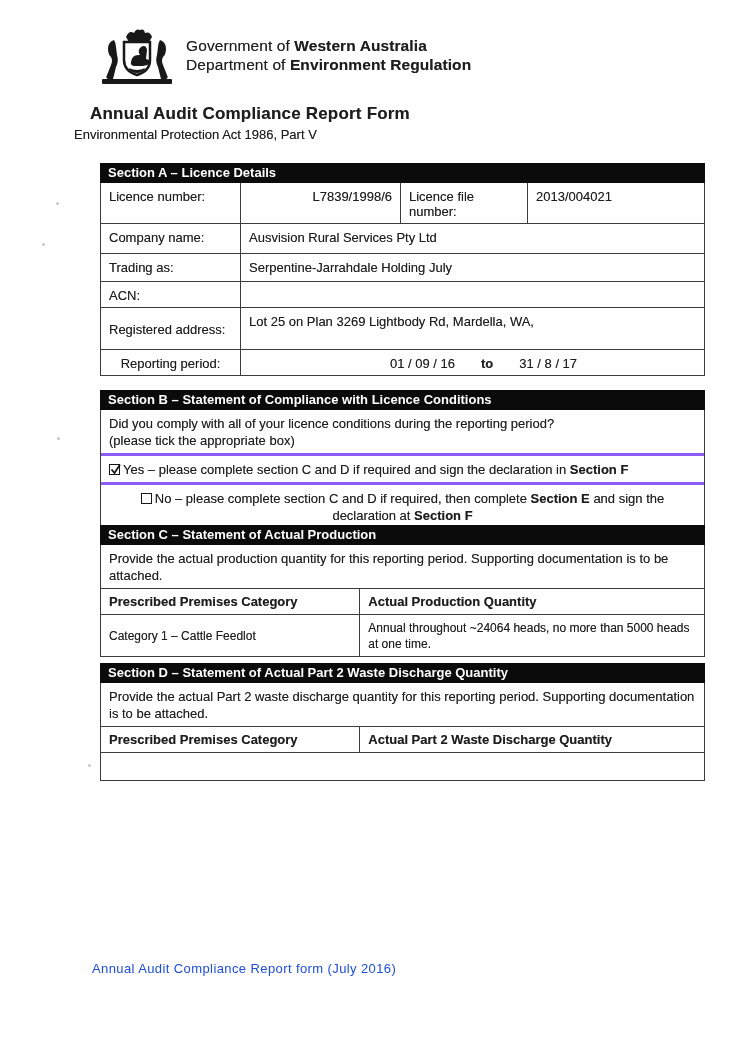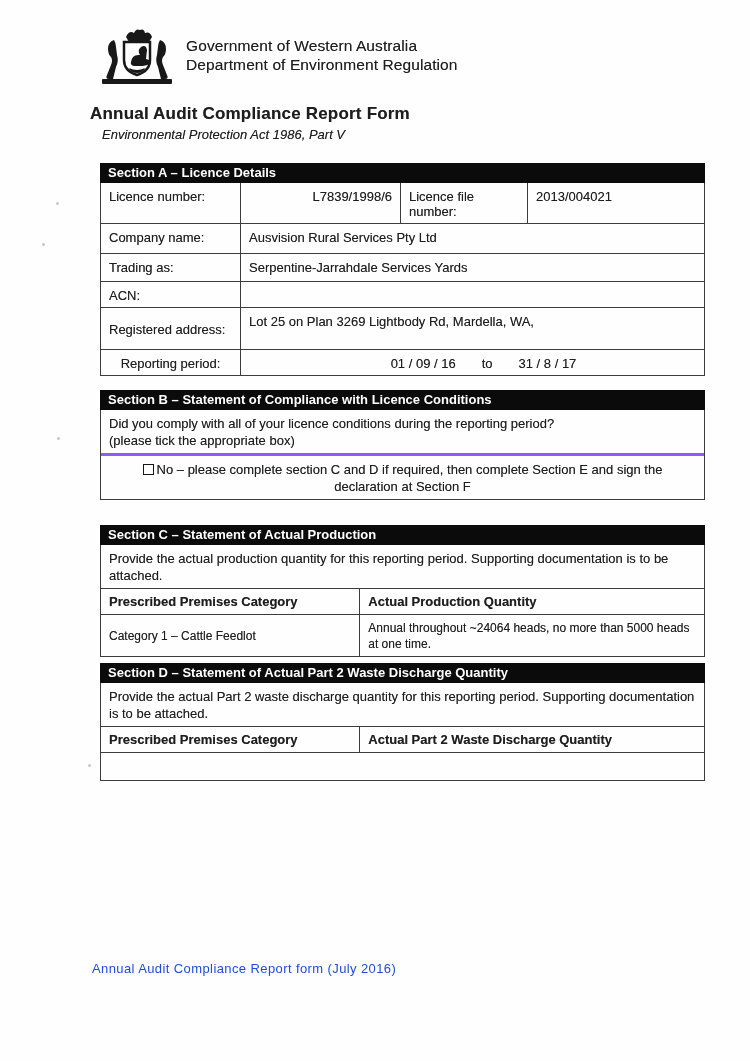--- a/index.html
+++ b/index.html
@@ -5,23 +5,23 @@
   * { margin:0; padding:0; box-sizing:border-box; }
   html,body { background:#ffffff; }
   .page {
     position:relative; width:750px; height:1061px; background:#fefefe;
     font-family:"Liberation Sans", sans-serif; color:#1e1e1e; overflow:hidden;
     text-shadow:0 0 .5px rgba(35,35,35,.55);
   }
   
   .crest { position:absolute; left:98px; top:26px; width:78px; height:66px; }
   .govtext { position:absolute; left:186px; top:36px; font-size:15.5px; line-height:19px; letter-spacing:.1px; }
-  .b { font-weight:normal; }
+  .b { font-weight:bold; }
   .title { position:absolute; left:90px; top:104px; font-size:17px; font-weight:bold; letter-spacing:.2px; }
-  .subtitle { position:absolute; left:102px; top:127px; font-size:13px; font-style:italic; }
+  .subtitle { position:absolute; left:74px; top:127px; font-size:13px; }
   
   .sec { position:absolute; left:100px; width:605px; }
   .sec-a { top:163px; } .sec-b { top:390px; } .sec-c { top:525px; } .sec-d { top:663px; }
   .bar { background:#0b0b0b; color:#ffffff; font-weight:bold; font-size:13px;
          padding:2px 8px 3px 8px; line-height:15px; text-shadow:none; }
   .boxed { border:1px solid #3c3c3c; border-top:none; }
   .row { display:flex; border-bottom:1px solid #3c3c3c; }
   .row:last-child { border-bottom:none; }
   .cell { padding:6px 8px 4px 8px; font-size:13px; }
   .lblcol { width:140px; border-right:1px solid #3c3c3c; flex:none; }
@@ -88,21 +88,21 @@
         <div class="cell r1-val1">L7839/1998/6</div>
         <div class="cell r1-lbl2">Licence file number:</div>
         <div class="cell r1-val2">2013/004021</div>
       </div>
       <div class="row h30">
         <div class="cell lblcol">Company name:</div>
         <div class="cell valcol">Ausvision Rural Services Pty Ltd</div>
       </div>
       <div class="row h28">
         <div class="cell lblcol">Trading as:</div>
-        <div class="cell valcol">Serpentine-Jarrahdale Services Yards</div>
+        <div class="cell valcol">Serpentine-Jarrahdale Holding July</div>
       </div>
       <div class="row h24">
         <div class="cell lblcol">ACN:</div>
         <div class="cell valcol"></div>
       </div>
       <div class="row h42">
         <div class="cell lblcol" style="display:flex;align-items:center;">Registered address:</div>
         <div class="cell valcol">Lot 25 on Plan 3269 Lightbody Rd, Mardella, WA,</div>
       </div>
       <div class="row h25">
@@ -113,20 +113,25 @@
       </div>
     </div>
   </div>
 
   <div class="sec sec-b">
     <div class="bar">Section B – Statement of Compliance with Licence Conditions</div>
     <div class="boxed">
       <div class="brow" style="min-height:42px;">
         <div>Did you comply with all of your licence conditions during the reporting period?</div>
         <div>(please tick the appropriate box)</div>
+      </div>
+      <div class="brow" style="min-height:26px;">
+        <span class="cb"><svg viewBox="0 0 13 13">
+              <path d="M2.5 6.5 L5.5 10 L11 1.5" stroke="#141414" fill="none" stroke-width="1.7"></path>
+            </svg></span><span>Yes – please complete section C and D if required and sign the declaration in </span><span class="b">Section F</span>
       </div>
       <div class="brow" style="min-height:37px;">
         <span class="cb"></span><span>No – please complete section C and D if required, then complete </span><span class="b">Section E</span><span> and sign the declaration at </span><span class="b">Section F</span>
       </div>
     </div>
   </div>
 
   <div class="sec sec-c">
     <div class="bar">Section C – Statement of Actual Production</div>
     <div class="boxed">

